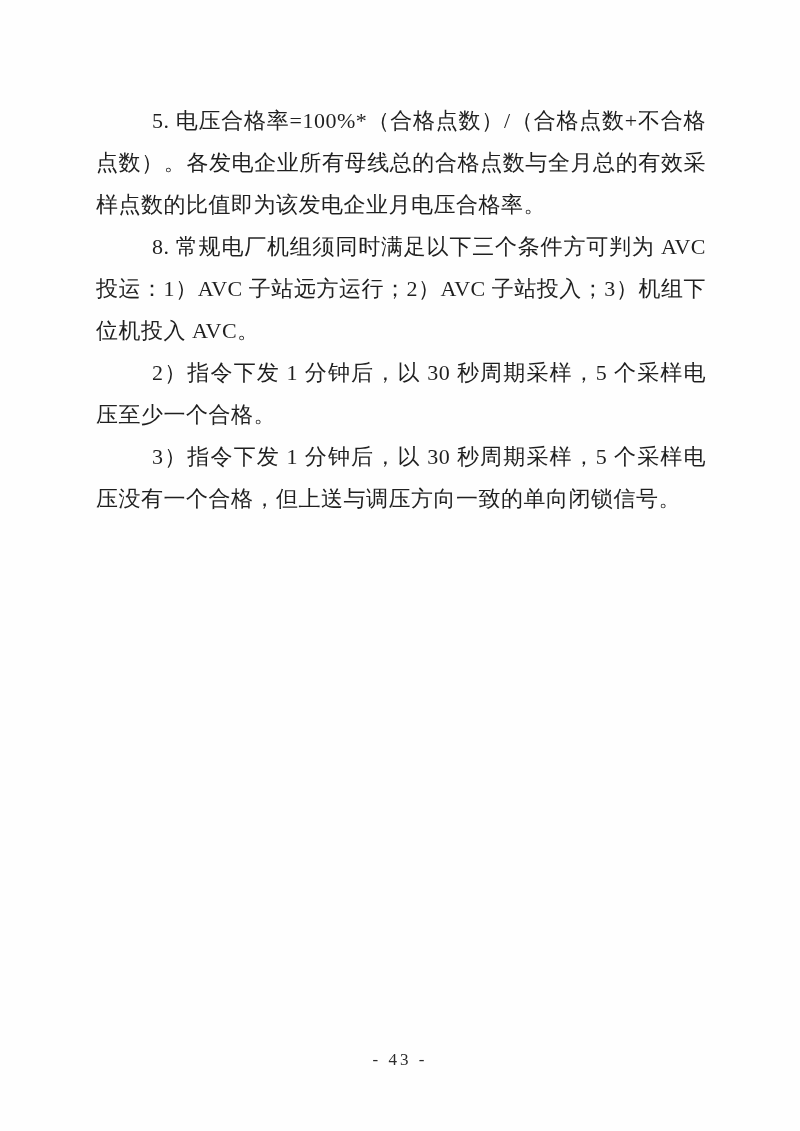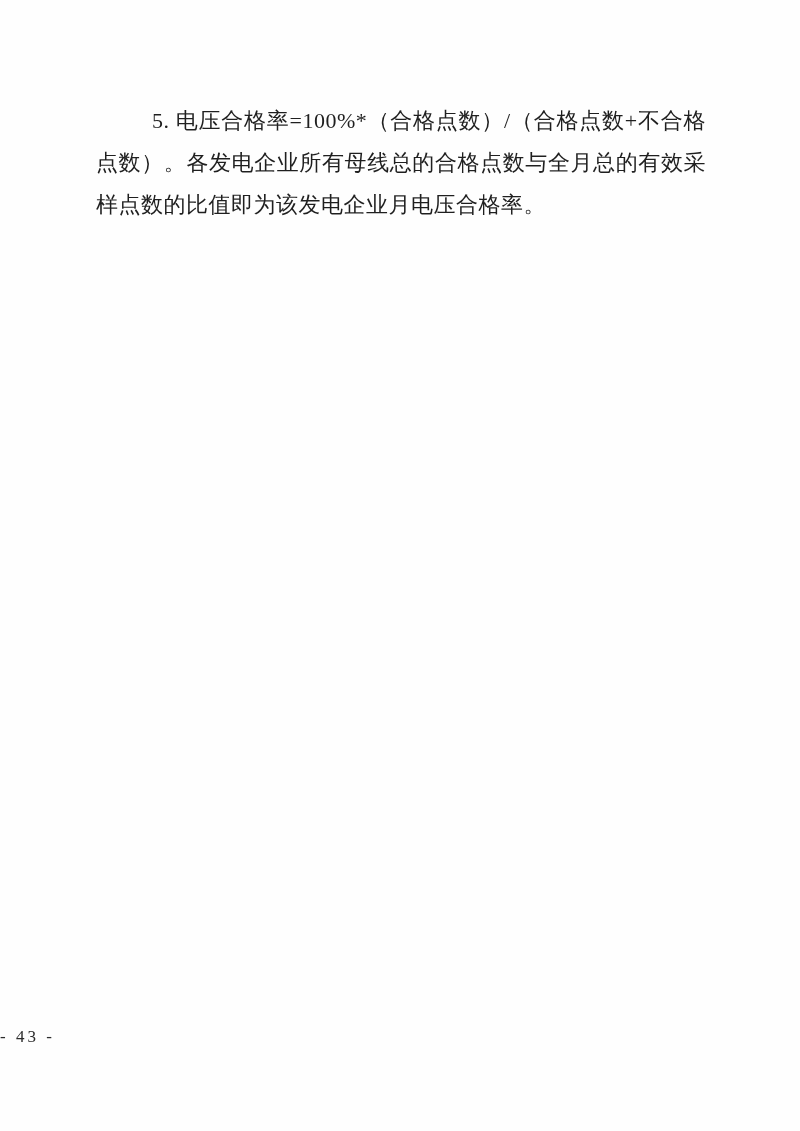--- a/index.html
+++ b/index.html
@@ -28,30 +28,33 @@
     font-size: 22px;
     line-height: 42px;
     letter-spacing: 0.5px;
     text-align: justify;
     text-justify: inter-ideograph;
     text-indent: 56px;
     word-break: break-all;
   }
   .footer {
     position: absolute;
-    top: 1027px;
+    top: 1050px;
     left: 0;
     width: 100%;
-    text-align: left;
+    text-align: center;
     font-size: 17px;
     letter-spacing: 3px;
     color: #2b2b2b;
   }
 </style>
 </head>
 <body>
 
 <div class="page">
   <div class="content">
     <p class="doc-par">5. 电压合格率=100%*（合格点数）/（合格点数+不合格点数）。各发电企业所有母线总的合格点数与全月总的有效采样点数的比值即为该发电企业月电压合格率。</p>
+    <p class="doc-par">8. 常规电厂机组须同时满足以下三个条件方可判为 AVC 投运：1）AVC 子站远方运行；2）AVC 子站投入；3）机组下位机投入 AVC。</p>
+    <p class="doc-par">2）指令下发 1 分钟后，以 30 秒周期采样，5 个采样电压至少一个合格。</p>
+    <p class="doc-par">3）指令下发 1 分钟后，以 30 秒周期采样，5 个采样电压没有一个合格，但上送与调压方向一致的单向闭锁信号。</p>
   </div>
   <div class="footer">- 43 -</div>
 </div>
 
 </body></html>

